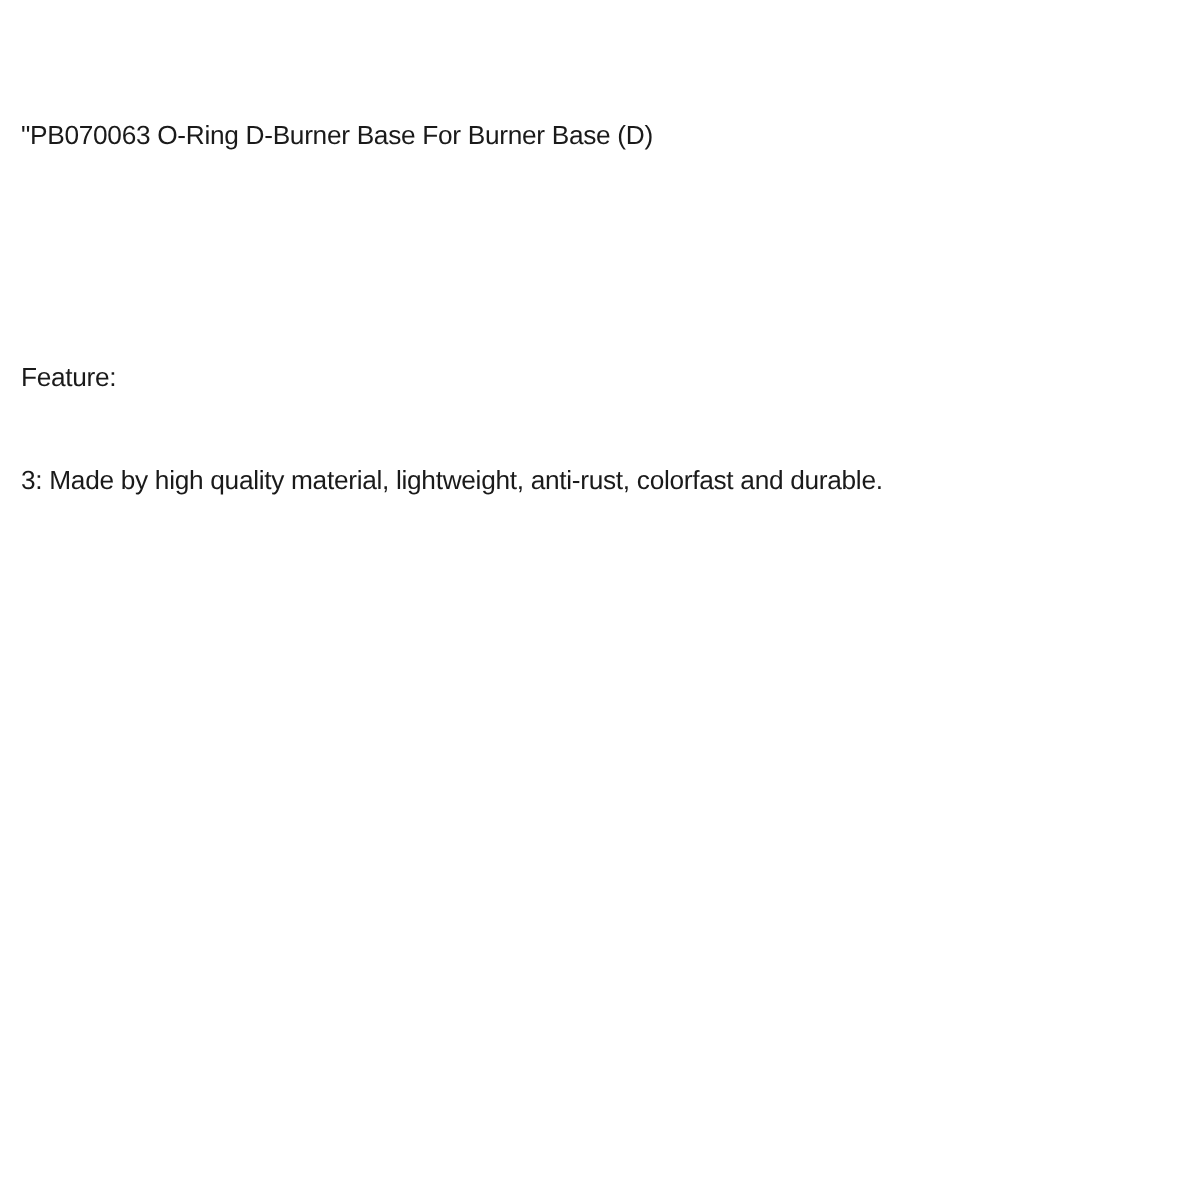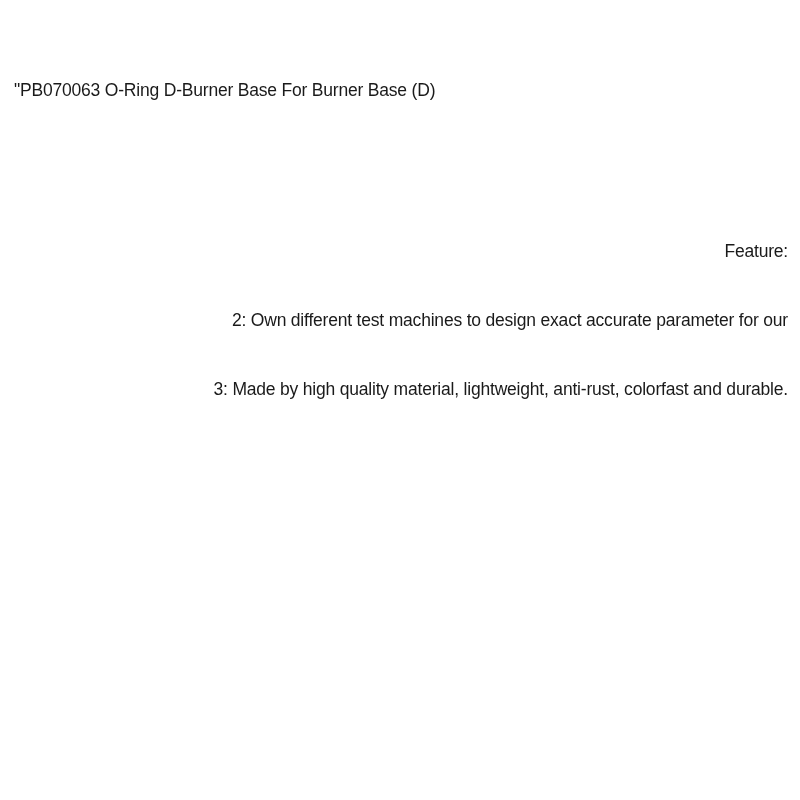--- a/index.html
+++ b/index.html
@@ -17,36 +17,34 @@
   .doc {
     padding: 10px 12px 0 14px;
     font-size: 17.5px;
     font-weight: 500;
     letter-spacing: -0.2px;
     line-height: 23px;
     white-space: pre-wrap;
   }
   .section {
     margin-top: 23px;
-    text-align: right;
   }
   .line, .heading {
     min-height: 23px;
   }
 </style>
 </head>
 <body>
 
 <div class="doc">
 
   <div class="line">"PB070063 O-Ring D-Burner Base For Burner Base (D)</div>
 
   <div class="section">
     <div class="heading">Feature:</div>
-    <div class="line">2: Own different test machines to design exact accurate parameter for our</div>
     <div class="line">3: Made by high quality material, lightweight, anti-rust, colorfast and durable.</div>
   </div>
 
   
 
   
 
   
 
   

